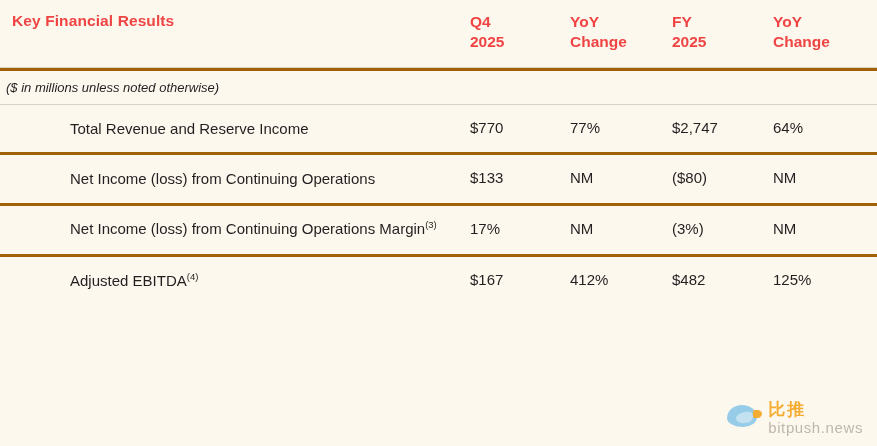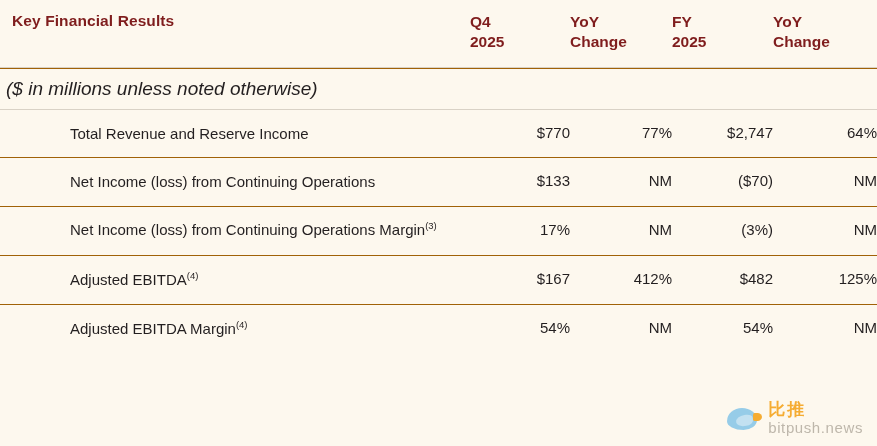--- a/index.html
+++ b/index.html
@@ -27,21 +27,21 @@
     table-layout: fixed;
   }
   col.c-label { width: 470px; }
   col.c-v1 { width: 100px; }
   col.c-v2 { width: 102px; }
   col.c-v3 { width: 101px; }
   col.c-v4 { width: 104px; }
 
   thead th {
     font-weight: bold;
-    color: #7f1d1d;
+    color: #ef4444;
     font-size: 15.5px;
     vertical-align: top;
     padding: 0;
   }
   thead th.title {
     text-align: left;
     padding: 12px 0 14px 12px;
     font-size: 15.5px;
     letter-spacing: .1px;
   }
@@ -53,56 +53,56 @@
   thead th.num span {
     display: block;
   }
   .hdr-rule td {
     padding: 0;
     border-top: 1px solid #d9d2c6;
     height: 0;
   }
   tr.units td {
     font-style: italic;
-    font-size: 19px;
+    font-size: 13px;
     color: #231f20;
     padding: 9px 0 9px 6px;
     border-bottom: 1px solid #d9d2c6;
   }
   tbody td {
     font-size: 15px;
     color: #231f20;
-    border-bottom: 1px solid #a16207;
+    border-bottom: 3px solid #a16207;
     padding: 0;
   }
   td.label {
     text-align: left;
     padding: 14px 10px 14px 70px;
     line-height: 1.3;
   }
   td.val {
-    text-align: right;
+    text-align: left;
     padding: 14px 0;
     vertical-align: top;
   }
   tr.tall td.label { padding-top: 13px; padding-bottom: 16px; }
   sup {
     font-size: 9.5px;
     vertical-align: super;
     line-height: 0;
   }
   tbody tr:last-child td {
     border-bottom: none;
   }
   .watermark {
     position: absolute;
     right: 14px;
     bottom: 10px;
     display: flex;
-    align-items: center;
+    align-items: flex-start;
     gap: 7px;
     opacity: .92;
     pointer-events: none;
   }
   .wm-bird {
     width: 34px;
     height: 28px;
     position: relative;
   }
   .wm-bird .body {
@@ -192,47 +192,40 @@
         <td class="val">$2,747</td>
         <td class="val">64%</td>
       </tr>
 
 
 
       <tr>
         <td class="label"><span>Net Income (loss) from Continuing Operations</span><sup></sup></td>
         <td class="val">$133</td>
         <td class="val">NM</td>
-        <td class="val">($70)</td>
+        <td class="val">($80)</td>
         <td class="val">NM</td>
       </tr>
 
       <tr class="tall">
         <td class="label"><span>Net Income (loss) from Continuing Operations Margin</span><sup>(3)</sup></td>
         <td class="val">17%</td>
         <td class="val">NM</td>
         <td class="val">(3%)</td>
         <td class="val">NM</td>
       </tr>
 
       <tr>
         <td class="label"><span>Adjusted EBITDA</span><sup>(4)</sup></td>
         <td class="val">$167</td>
         <td class="val">412%</td>
         <td class="val">$482</td>
         <td class="val">125%</td>
       </tr>
 
-      <tr>
-        <td class="label"><span>Adjusted EBITDA Margin</span><sup>(4)</sup></td>
-        <td class="val">54%</td>
-        <td class="val">NM</td>
-        <td class="val">54%</td>
-        <td class="val">NM</td>
-      </tr>
     </tbody>
   </table>
 
   <div class="watermark">
     <div class="wm-bird">
       <div class="body"></div>
       <div class="wing"></div>
       <div class="beak"></div>
     </div>
     <div class="wm-text">

